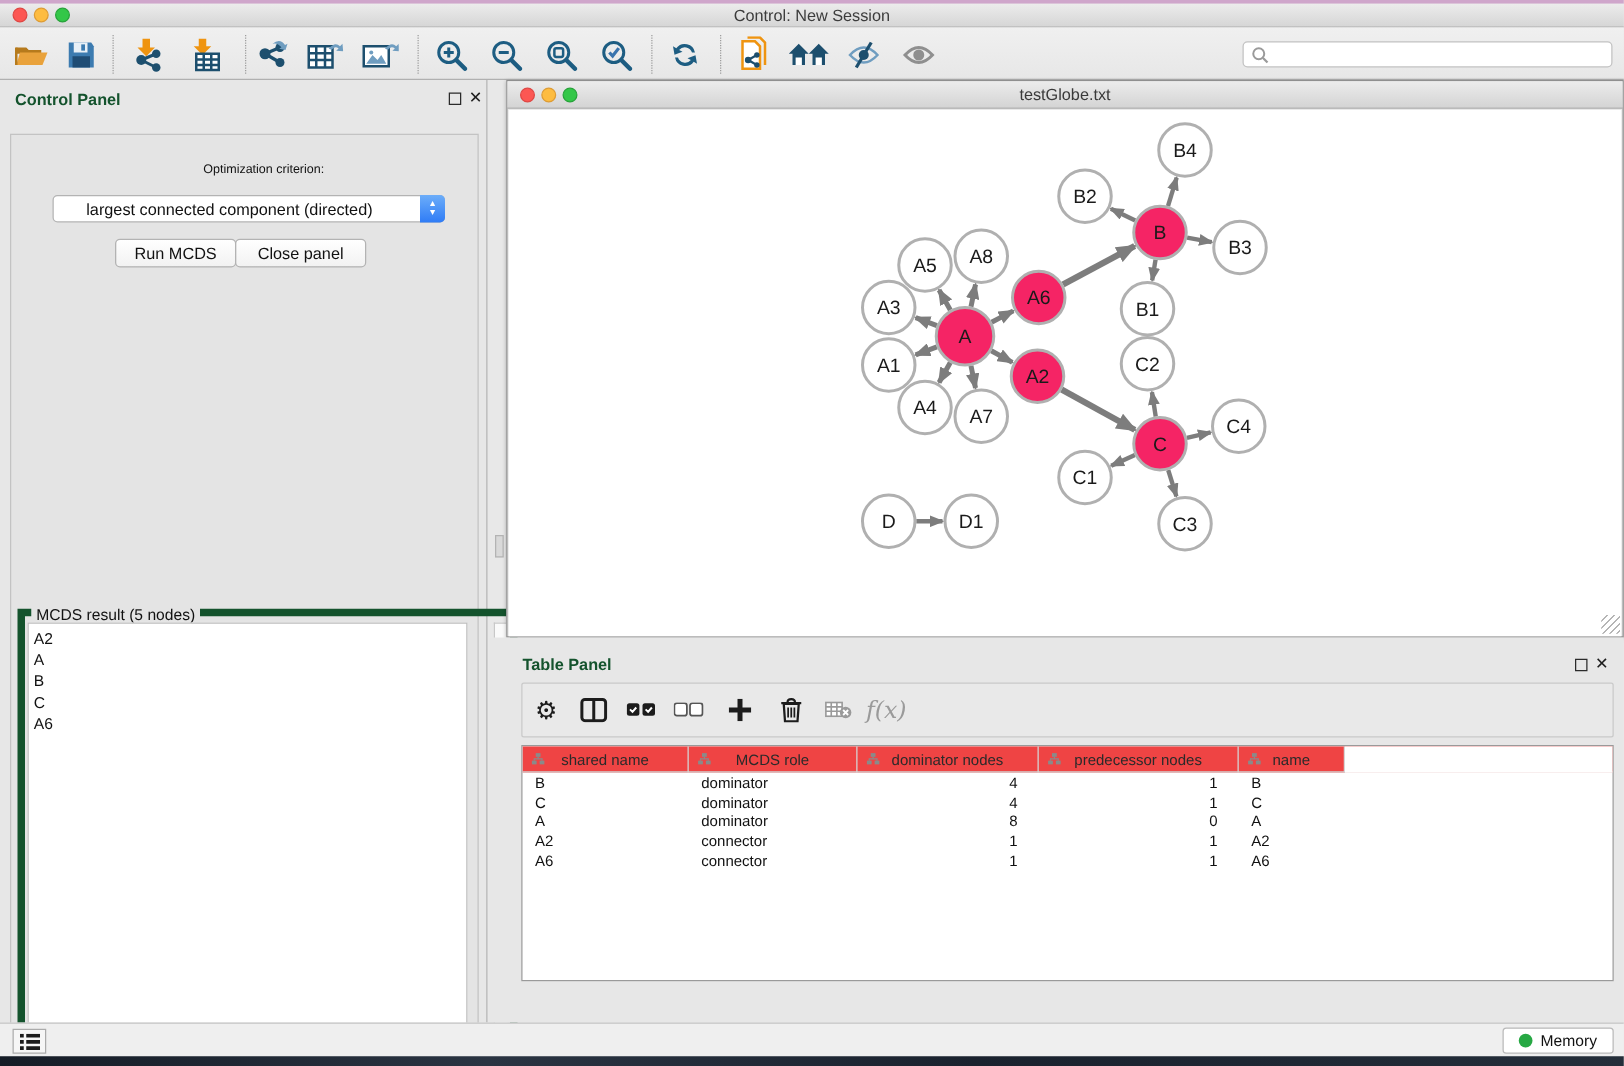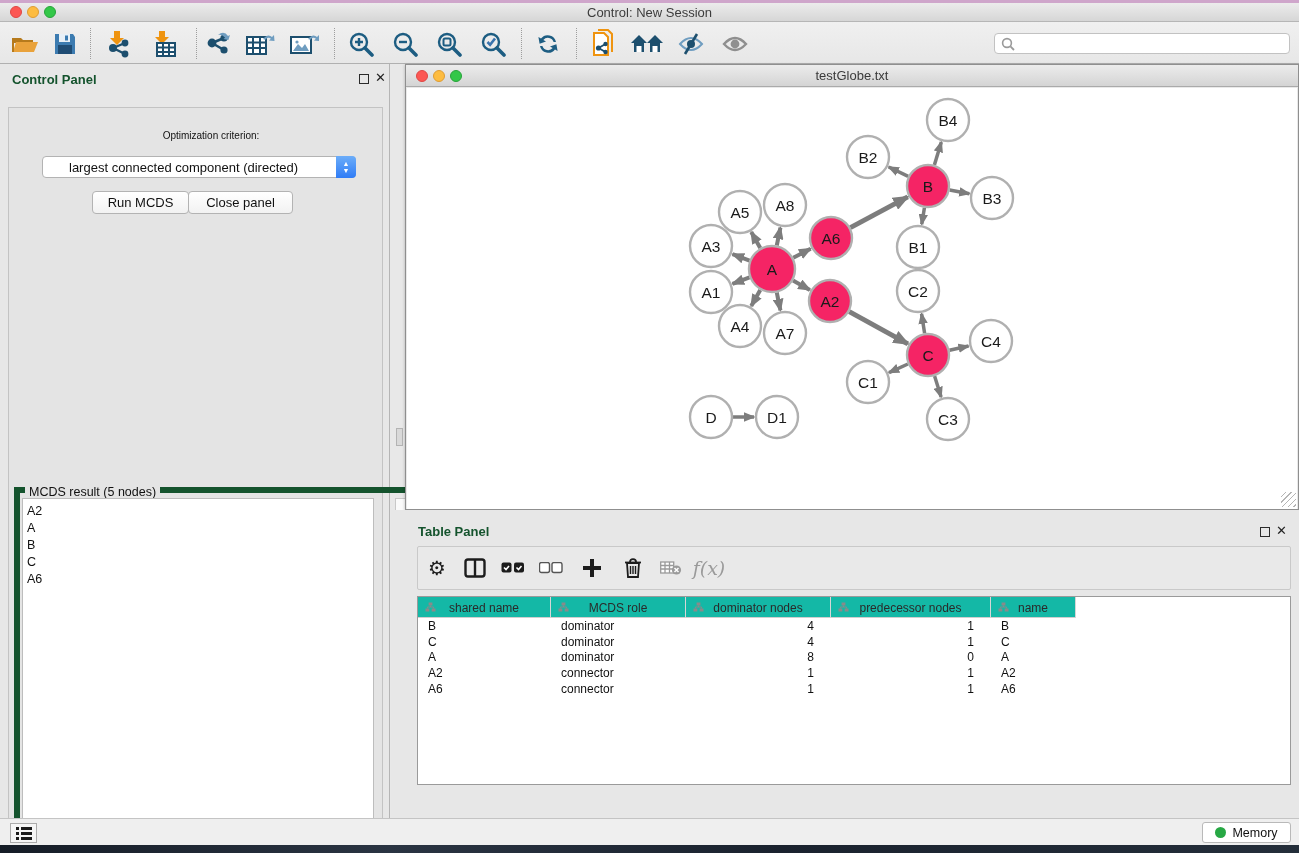--- a/index.html
+++ b/index.html
@@ -84,21 +84,21 @@
 
   
   #table-panel { left:391px; top:510px; width:908px; height:308px; background:#e7e7e7; }
   #tp-toolbar { position:absolute; left:26px; top:36px; width:874px; height:44px; background:#e9e9e9;
                 border:1px solid #c9c9c9; border-radius:2px; display:flex; align-items:center; gap:0; }
   .tp-ic { width:38px; display:flex; align-items:center; justify-content:center; }
   .fx { font-family:"DejaVu Serif","Liberation Serif",serif; font-style:italic; font-size:19px; color:#9a9a9a; }
 
   #tp-table { position:absolute; left:26px; top:86px; width:874px; height:189px; background:#fff;
               border:1px solid #9a9a9a; overflow:hidden; }
-  #tp-header { display:flex; height:21px; background:#14b8a6; border-bottom:1px solid #cfcfcf; }
+  #tp-header { display:flex; height:21px; background:#ef4444; border-bottom:1px solid #cfcfcf; }
   .th { position:relative; height:21px; border-right:1px solid #d6d6d6; display:flex;
         align-items:center; justify-content:center; font-size:12px; color:#2a2a2a; }
   .th .hicon { position:absolute; left:7px; top:5px; }
   .th.filler { border-right:none; background:#fff; border-bottom:1px solid #fff; }
   .tr { display:flex; height:15.8px; align-items:center; }
   .td { font-size:12px; color:#111; white-space:nowrap; overflow:hidden; }
   .td.l { padding-left:10px; text-align:left; }
   .td.r { padding-right:17px; text-align:right; }
 
   #tp-tabs { position:absolute; left:50%; transform:translateX(-58%); top:280px; height:22px; display:flex; }

